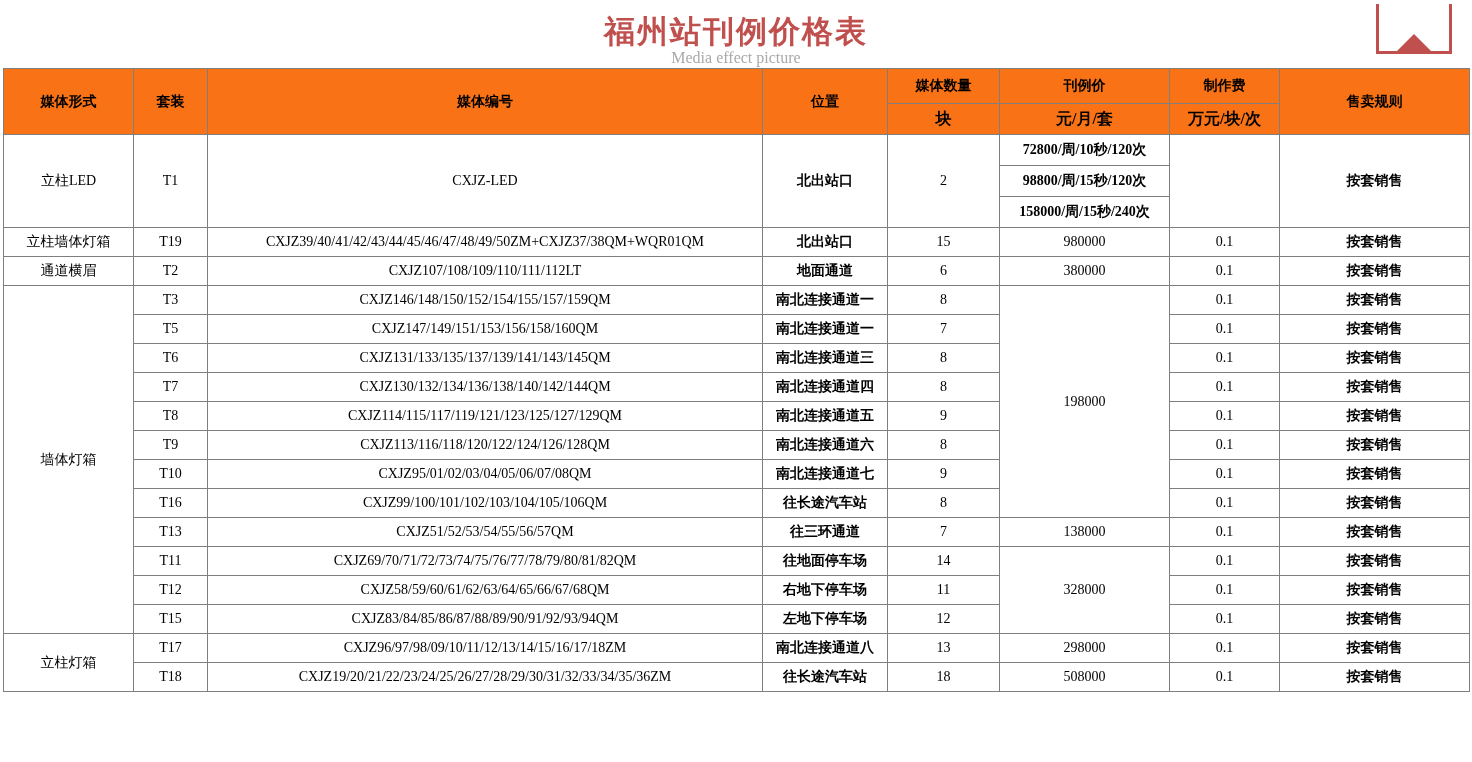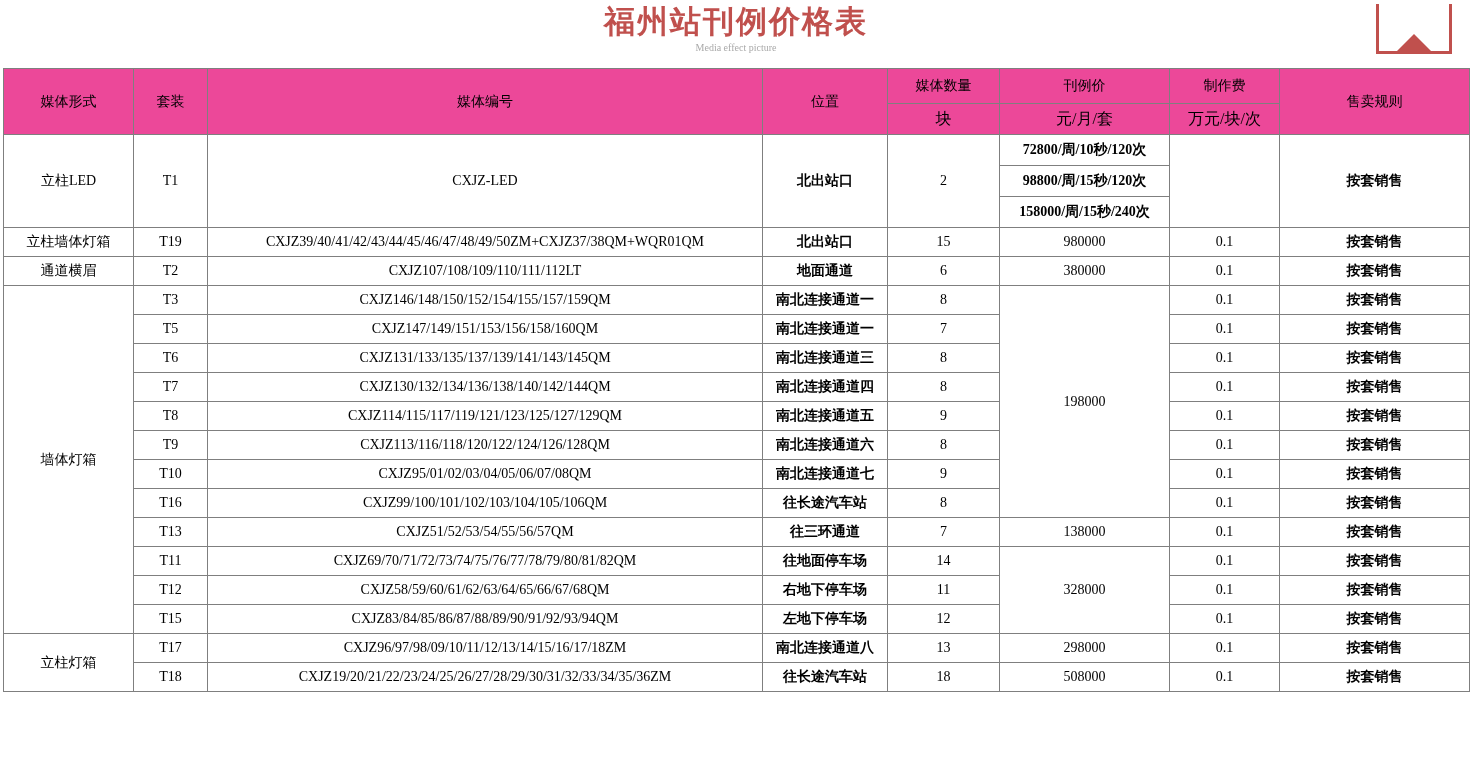--- a/index.html
+++ b/index.html
@@ -21,33 +21,33 @@
     position: relative;
     box-sizing: border-box;
   }
   
   .header {
     height: 68px;
     position: relative;
   }
   .title-block {
     text-align: center;
-    padding-top: 2px;
+    padding-top: 12px;
   }
   .main-title {
     font-family: "Liberation Serif", serif;
     font-size: 31px;
     font-weight: bold;
     color: #c0504d;
     letter-spacing: 2px;
     line-height: 40px;
   }
   .sub-title {
     font-family: "Liberation Serif", serif;
-    font-size: 10px;
+    font-size: 16px;
     color: #a9a9a9;
     line-height: 16px;
     margin-top: -2px;
   }
   .logo {
     position: absolute;
     right: 20px;
     top: 4px;
     width: 76px;
     height: 50px;
@@ -86,22 +86,22 @@
   }
   table.price td, table.price th {
     border: 1px solid #7f7f7f;
     text-align: center;
     vertical-align: middle;
     font-family: "Liberation Serif", serif;
     font-size: 14px;
     padding: 2px 2px;
   }
   thead th {
-    background: #ec4899;
-    font-weight: normal;
+    background: #f97316;
+    font-weight: bold;
     font-size: 17px;
     height: 30px;
   }
   thead th.sub {
     font-size: 16px;
     height: 26px;
   }
   td.mid {
     font-weight: bold;
     font-size: 15px;

